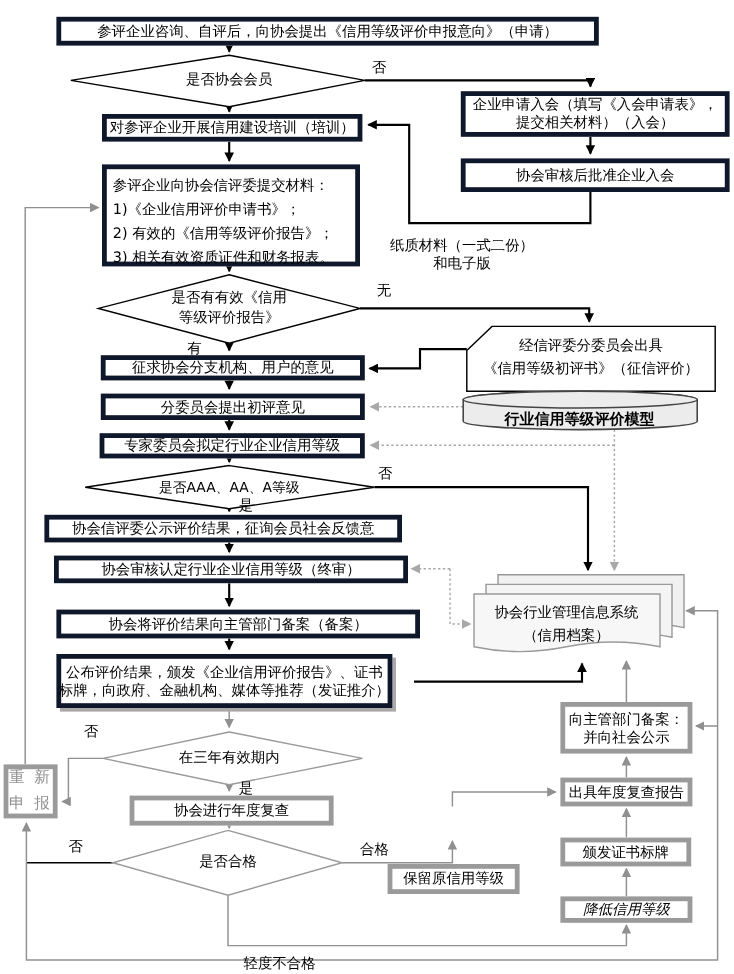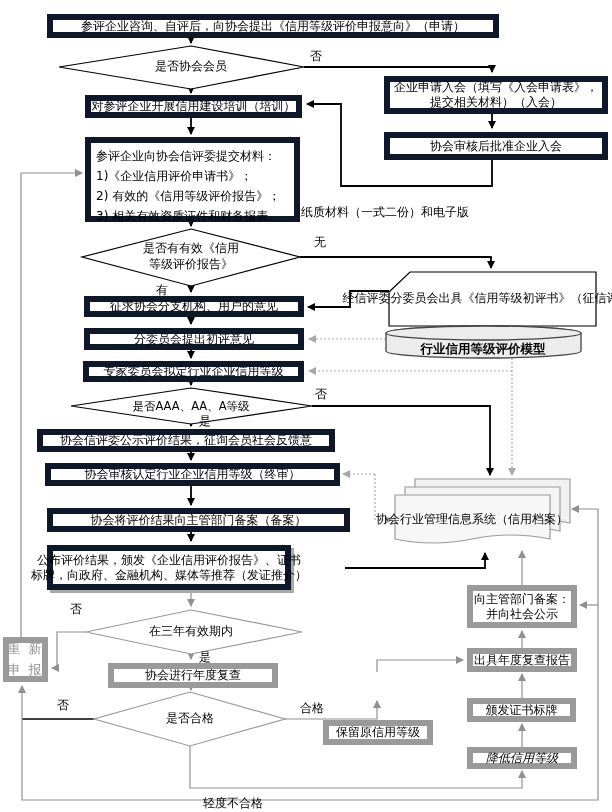--- a/index.html
+++ b/index.html
@@ -1,31 +1,31 @@
 <!DOCTYPE html>
 <html><head>
 <meta charset="utf-8">
 <style>
   html,body{margin:0;padding:0;background:#fff;}
   #stage{position:relative;width:612px;height:812px;background:#fff;overflow:hidden;
          font-family:"DejaVu Sans","Liberation Sans",sans-serif;}
   svg{position:absolute;left:0;top:0;}
-  .node{position:absolute;border:6px solid #0f172a;background:#fff;display:flex;flex-direction:column;
+  .node{position:absolute;border:4px solid #0f172a;background:#fff;display:flex;flex-direction:column;
         align-items:center;justify-content:center;text-align:center;font-size:12px;line-height:1.25;
         color:#000;box-sizing:border-box;}
   .node span{display:block;white-space:nowrap;}
   .gray{border-color:#9a9a9a;}
   .leftalign{align-items:flex-start;text-align:left;padding:3px 5px;justify-content:space-around;}
   .leftalign span{line-height:20px;}
   .shadow{box-shadow:3px 3px 0 #a9a9a9;}
   .lbl{position:absolute;font-size:12px;color:#000;text-align:center;line-height:1.2;white-space:nowrap;}
   .dlabel{position:absolute;display:flex;flex-direction:column;align-items:center;justify-content:center;
           text-align:center;font-size:12px;color:#000;line-height:1.3;}
   .dlabel span{display:block;white-space:nowrap;}
-  .overlay-txt{position:absolute;display:flex;flex-direction:row;align-items:center;justify-content:center;
+  .overlay-txt{position:absolute;display:flex;flex-direction:column;align-items:center;justify-content:center;
                text-align:center;font-size:12px;color:#000;}
   .overlay-txt span{display:block;white-space:nowrap;line-height:19px;}
   #reapply{font-size:13px;color:#909090;letter-spacing:2px;line-height:1.6;}
   #model-label{font-weight:bold;font-size:12.5px;}
   #aaa-label{font-size:11.5px;}
 </style>
 </head>
 <body>
 
 <div id="stage">
@@ -153,21 +153,21 @@
   </div>
 
   <div class="node" style="left:45px;top:463px;width:295px;height:23px;">
     <span>协会审核认定行业企业信用等级（终审）</span>
   </div>
 
   <div class="node" style="left:47px;top:508px;width:303px;height:24px;justify-content:center;">
     <span>协会将评价结果向主管部门备案（备案）</span>
   </div>
 
-  <div class="node shadow" style="left:47px;top:545px;width:244px;height:45px;">
+  <div class="node shadow" style="left:47px;top:545px;width:280px;height:45px;">
     <span>公布评价结果，颁发《企业信用评价报告》、证书</span>
     <span>标牌，向政府、金融机构、媒体等推荐（发证推介）</span>
   </div>
 
   <div class="node gray" style="left:108px;top:663px;width:170px;height:25px;">
     <span>协会进行年度复查</span>
   </div>
 
   <div class="node gray" style="left:323px;top:672px;width:110px;height:25px;margin-top:48px;">
     <span>保留原信用等级</span>

